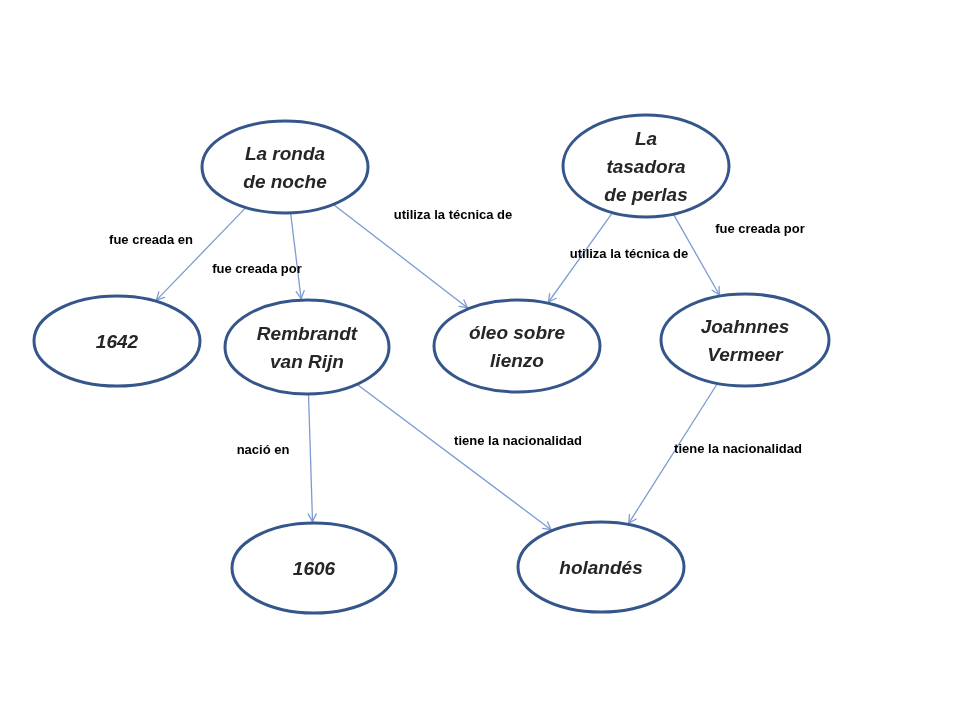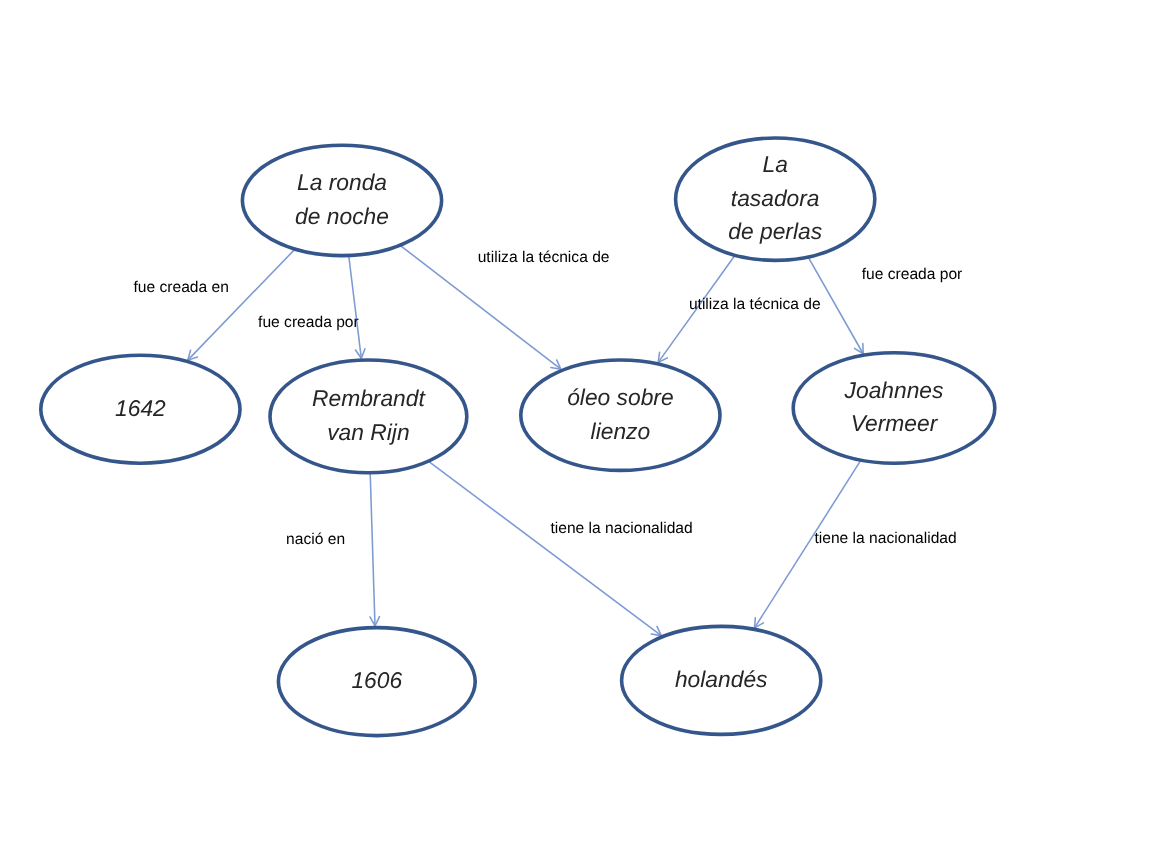--- a/index.html
+++ b/index.html
@@ -7,20 +7,21 @@
     padding: 0;
     background: #ffffff;
     font-family: "Liberation Sans", sans-serif;
   }
   .canvas {
     position: relative;
     width: 960px;
     height: 720px;
     background: #ffffff;
     overflow: hidden;
+    font-weight: bold;
   }
   svg { display: block; }
   .node-ellipse {
     fill: #ffffff;
   }
   .node-label {
     font-family: "Liberation Sans", sans-serif;
     font-style: italic;
     font-size: 19px;
     text-anchor: middle;

